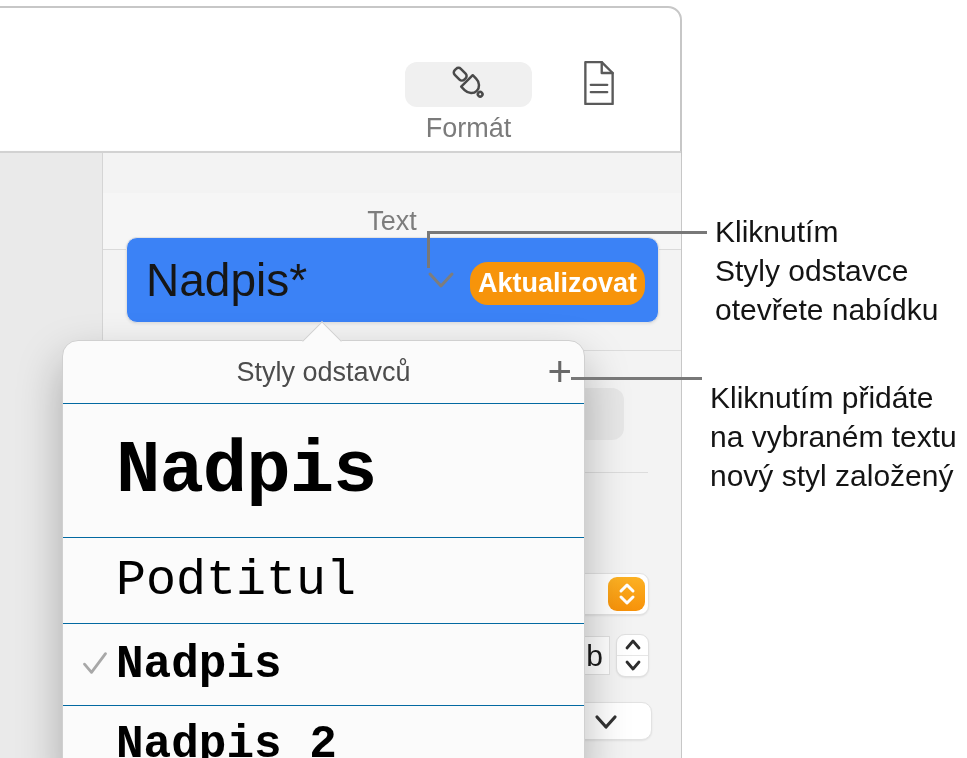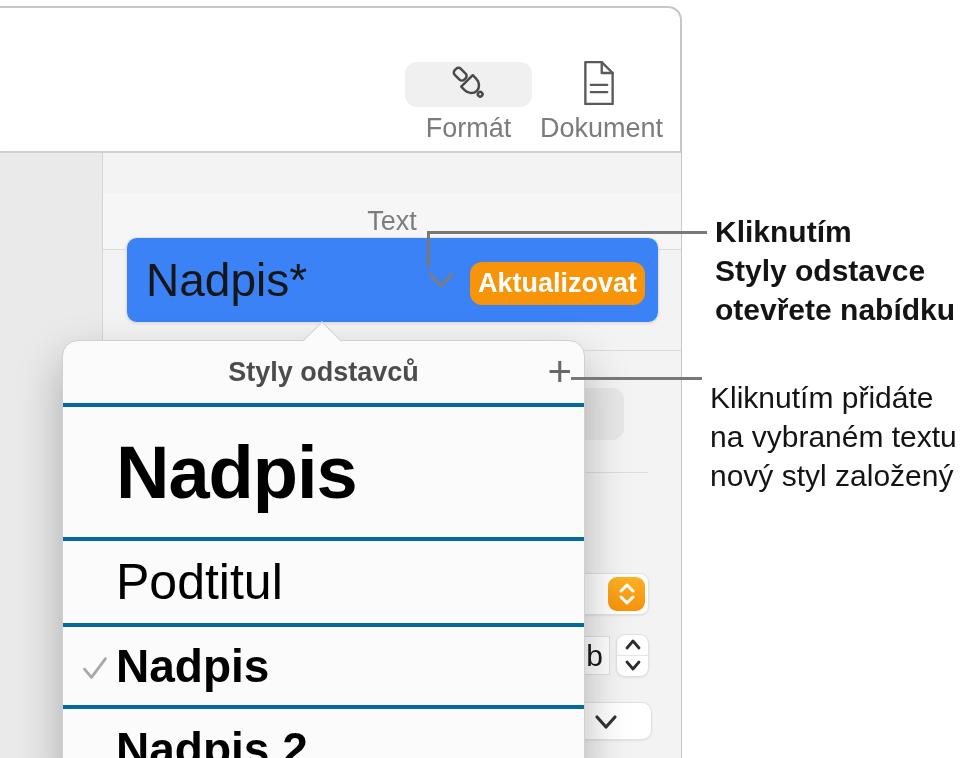--- a/index.html
+++ b/index.html
@@ -37,21 +37,21 @@
   .style-row {
     position:absolute; left:23px; top:84px; width:533px; height:86px;
     background:#3b82f6; border:1px solid #e2e2e2; border-radius:11px;
     box-shadow:0 1px 3px rgba(0,0,0,0.08);
     display:flex; align-items:center;
   }
   .style-value { margin-left:19px; font-size:46px; color:#161616; }
   .style-chevron { position:absolute; left:300px; top:33px; }
   .update-btn {
     position:absolute; left:343px; top:24px; width:175px; height:43px;
-    background:#f7940a; border:none; border-radius:12px;
+    background:#f7940a; border:none; border-radius:18px;
     color:#ffffff; font-weight:bold; font-size:27px;
     display:flex; align-items:center; justify-content:center; cursor:pointer;
     font-family:inherit;
   }
 
   .sb-divider { position:absolute; background:#dcdcdc; height:1px; }
   .seg-rect {
     position:absolute; left:380px; top:235px; width:141px; height:52px;
     background:#e7e7e7; border-radius:12px;
   }
@@ -107,29 +107,29 @@
   }
   .popover-arrow {
     position:absolute; left:245px; top:-14px; width:28px; height:28px;
     background:#fbfbfb; transform:rotate(45deg);
     border-left:1px solid #d0d0d0; border-top:1px solid #d0d0d0;
   }
   .popover-header {
     position:relative; height:62px;
     display:flex; align-items:center; justify-content:center;
   }
-  .popover-title { font-size:27px; font-weight:bold; color:#4c4c4c; }
+  .popover-title { font-size:27px; font-weight:normal; color:#4c4c4c; }
   .plus-button {
     position:absolute; right:12px; top:50%; transform:translateY(-50%);
     background:none; border:none; font-size:42px; color:#686868; cursor:pointer;
     font-family:inherit; line-height:1;
   }
   .ps-row {
     position:relative; display:flex; align-items:center;
-    padding-left:53px; border-top:4px solid #0369a1; color:#000; cursor:pointer;
+    padding-left:53px; border-top:1px solid #0369a1; color:#000; cursor:pointer;font-family:Liberation Mono, monospace;
   }
   .ps-row-0 { height:134px; font-size:74px; font-weight:bold; letter-spacing:-1px; }
   .ps-row-1 { height:86px;  font-size:50px; font-weight:400; }
   .ps-row-2 { height:82px;  font-size:46px; font-weight:bold; }
   .ps-row-3 { height:120px; font-size:46px; font-weight:bold;
               align-items:flex-start; padding-top:13px; }
   .check-icon { position:absolute; left:18px; top:50%; transform:translateY(-50%); }
 
   
   .co-line { position:absolute; background:#787878; z-index:10; }
@@ -160,21 +160,20 @@
   <div class="doc-icon-wrap">
     <span>
       <svg width="40" height="48" viewBox="0 0 44 52" fill="none" stroke="#5a5a5a" stroke-width="2.6" stroke-linejoin="round" stroke-linecap="round">
         <path d="M7 3 H25 L37 15 V49 H7 Z"></path>
         <path d="M25 3 V15 H37"></path>
         <line x1="13" y1="28" x2="31" y2="28"></line>
         <line x1="13" y1="36" x2="31" y2="36"></line>
       </svg>
     </span>
   </div>
-  <div class="toolbar-label" style="left:540px; top:113px; width:120px;">Dokument</div>
 
   <div class="content-divider"></div>
   <div class="doc-area"></div>
 
   <div class="sidebar">
     <div class="sidebar-header">
       <span>Text</span>
     </div>
 
     <div class="style-row">
@@ -245,21 +244,21 @@
         <span>Nadpis</span>
       </div>
       <div class="ps-row ps-row-3">
         <span>Nadpis 2</span>
       </div>
     </div>
   </div>
 
   <div class="co-line" style="left:429px; top:231px; width:278px; height:3px;"></div>
   <div class="co-line" style="left:427px; top:231px; width:3px; height:37px;"></div>
-  <div class="callout-text" style="left:715px; top:212px;font-weight:bold;">
+  <div class="callout-text" style="left:715px; top:212px;">
     <div>Kliknutím</div>
     <div>Styly odstavce</div>
     <div>otevřete nabídku</div>
   </div>
 
   <div class="co-line" style="left:571px; top:377px; width:131px; height:3px;"></div>
   <div class="callout-text" style="left:710px; top:378px;">
     <div>Kliknutím přidáte</div>
     <div>na vybraném textu</div>
     <div>nový styl založený</div>

